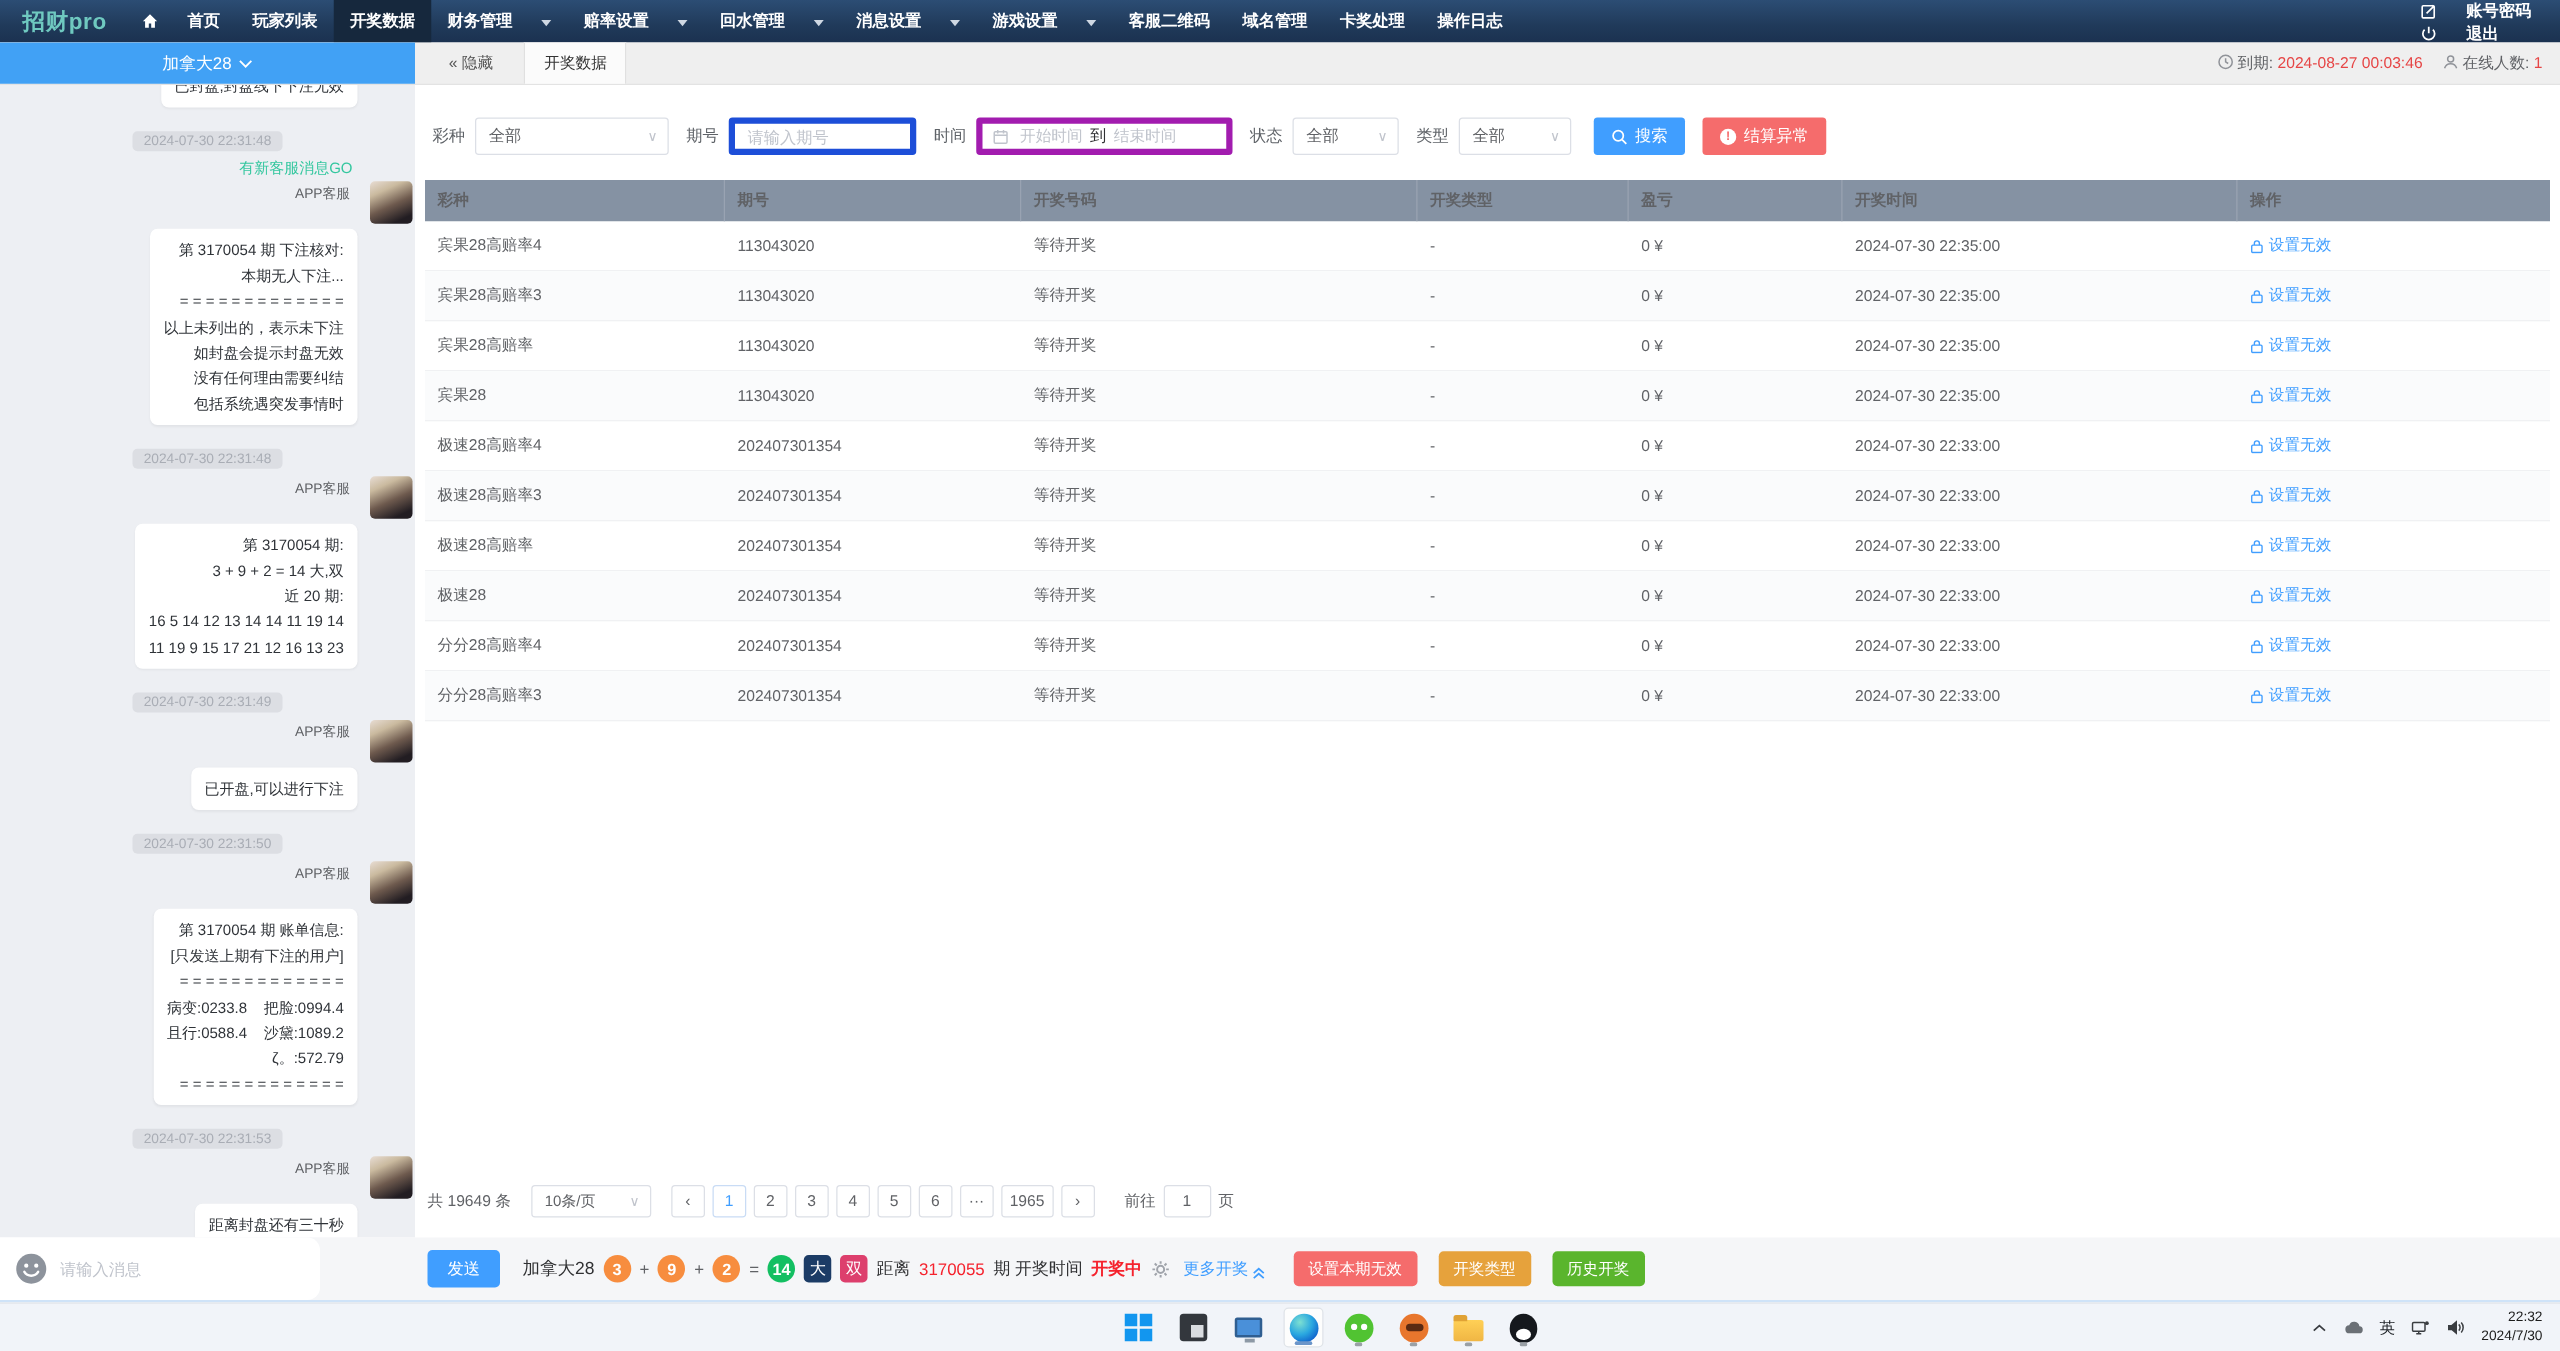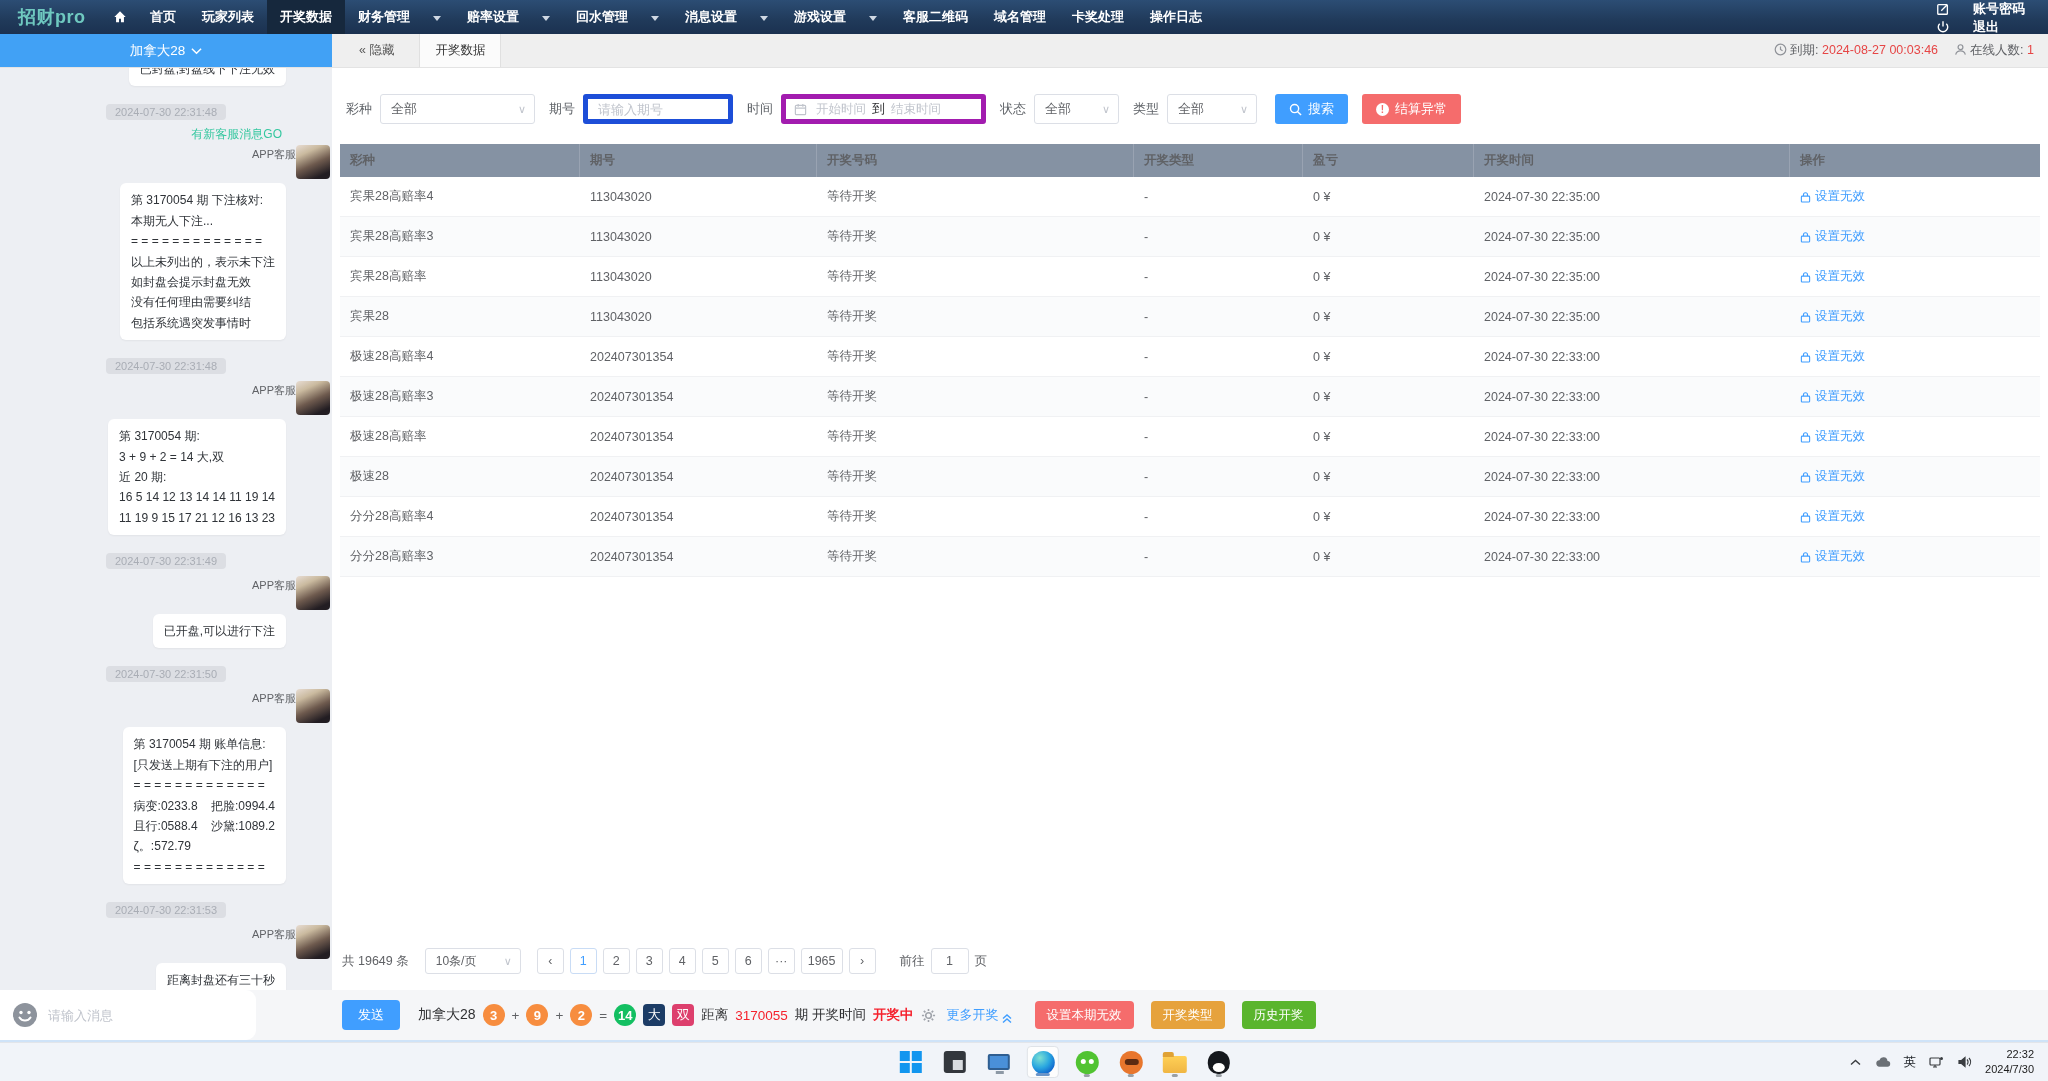--- a/index.html
+++ b/index.html
@@ -36,26 +36,26 @@
   .content { flex:1 1 auto; display:flex; min-height:0; }
 
   
   .sidebar { width:332px; flex:0 0 332px; background:#edeff3; overflow:hidden; display:flex; flex-direction:column; }
   .chat { flex:1; overflow:hidden; padding:10px 0 0; display:flex; flex-direction:column; }
   .msg-group { display:flex; flex-direction:column; align-items:flex-end; margin-bottom:18px; }
   .msg-group.partial { margin-top:-26px; }
   .ts-row { align-self:center; margin-bottom:7px; }
   .ts-pill { background:#dcdee3; color:#a9adb5; font-size:11px; padding:2px 9px; border-radius:4px; }
   .notice { color:var(--c-notice_green,#34c79f); font-size:12px; margin:0 50px 1px 0; cursor:pointer; }
-  .sender-row { display:flex; align-items:flex-start; gap:0; margin:1px 2px 4px 0; }
+  .sender-row { display:flex; align-items:flex-start; gap:16px; margin:1px 2px 4px 0; }
   .sender { font-size:11px; color:#606266; margin-top:2px; }
   .avatar { width:34px; height:34px; border-radius:4px; flex:0 0 34px;
     background:linear-gradient(155deg,#e8ddd4 0%,#caba9f 25%,#6e5a4e 55%,#221d22 85%); }
   .bubble { background:#fff; border-radius:6px; padding:7px 11px; margin-right:46px; max-width:240px;
-    font-size:12px; color:#2f3338; line-height:1.7; white-space:pre-wrap; text-align:left;
+    font-size:12px; color:#2f3338; line-height:1.7; white-space:pre-wrap; text-align:right;
     box-shadow:0 1px 2px rgba(0,0,0,.05); }
 
   
   .main { flex:1; background:#fff; display:flex; flex-direction:column; min-width:0; padding:0 8px; }
   .filterbar { display:flex; align-items:center; gap:8px; margin:26px 0 20px; font-size:13px; color:#5f6368; }
   .flabel { margin-left:6px; white-space:nowrap; }
   .fselect { height:30px; border:1px solid #dcdfe6; border-radius:3px; background:#fff; display:flex;
     align-items:center; padding:0 8px 0 10px; color:#606266; cursor:pointer; justify-content:space-between; }
   .fselect .sel-caret { color:#c0c4cc; font-size:11px; margin-left:8px; }
   .w155{width:155px} .w85{width:85px} .w90{width:90px}

